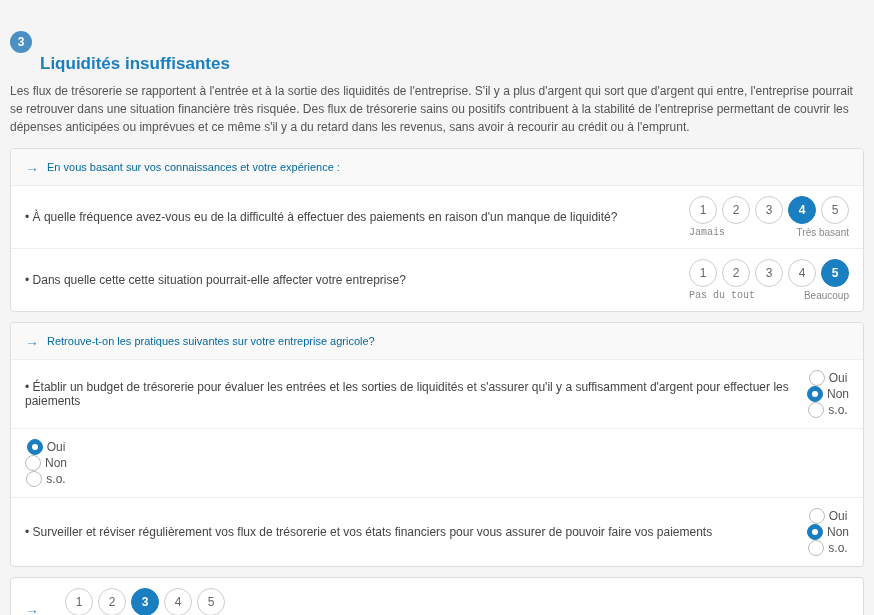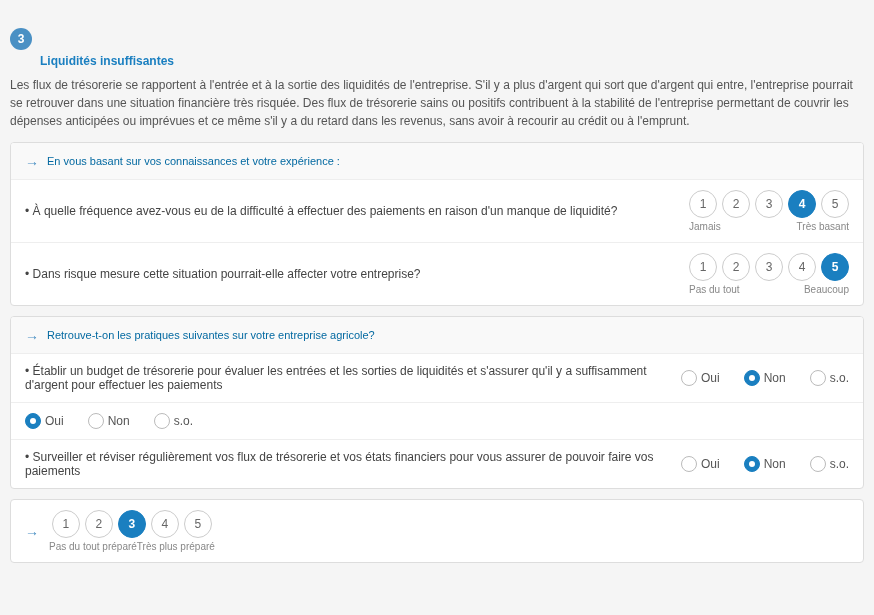--- a/index.html
+++ b/index.html
@@ -26,21 +26,21 @@
     .section-number {
       width: 22px; height: 22px;
       background: #4a90c4;
       color: white;
       border-radius: 50%;
       display: flex; align-items: center; justify-content: center;
       font-size: 12px; font-weight: bold;
       flex-shrink: 0;
     }
     .section-title {
-      font-size: 12px;
+      font-size: 17px;
       font-weight: bold;
       color: #1a7fc0;
       margin-top: 44px;
     }
     .section-description {
       font-size: 12px;
       color: #555;
       line-height: 1.5;
       margin-bottom: 12px;
     }
@@ -117,29 +117,30 @@
       color: white;
       font-weight: bold;
     }
     .rating-labels {
       display: flex;
       width: 100%;
       justify-content: space-between;
       font-size: 10px;
       color: #888;
     }
-    .label-left { text-align: right; }
+    .label-left { text-align: right; font-family: Liberation Mono, monospace; }
     .label-right { text-align: right; }
 
     
     .yesno-group {
       display: flex;
       align-items: center;
-      gap: 24px;
-      flex-shrink: 0;
+      gap: 0;
+      flex-shrink: 0;
+      flex-direction: column;
     }
     .radio-option {
       display: flex;
       align-items: center;
       gap: 4px;
       font-size: 12px;
       color: #555;
       cursor: pointer;
     }
     .radio-circle {
@@ -211,21 +212,21 @@
           <div class="rating-btn">5</div>
         </div>
         <div class="rating-labels">
           <span class="label-left">Jamais</span>
           <span class="label-right">Très basant</span>
         </div>
       </div>
     </div>
 
     <div class="question-row">
-      <div class="question-text">Dans risque mesure cette situation pourrait-elle affecter votre entreprise?</div>
+      <div class="question-text">Dans quelle cette cette situation pourrait-elle affecter votre entreprise?</div>
       <div class="rating-scale">
         <div class="rating-buttons">
           <div class="rating-btn">1</div>
           <div class="rating-btn">2</div>
           <div class="rating-btn">3</div>
           <div class="rating-btn">4</div>
           <div class="rating-btn selected">5</div>
         </div>
         <div class="rating-labels">
           <span class="label-left">Pas du tout</span>

